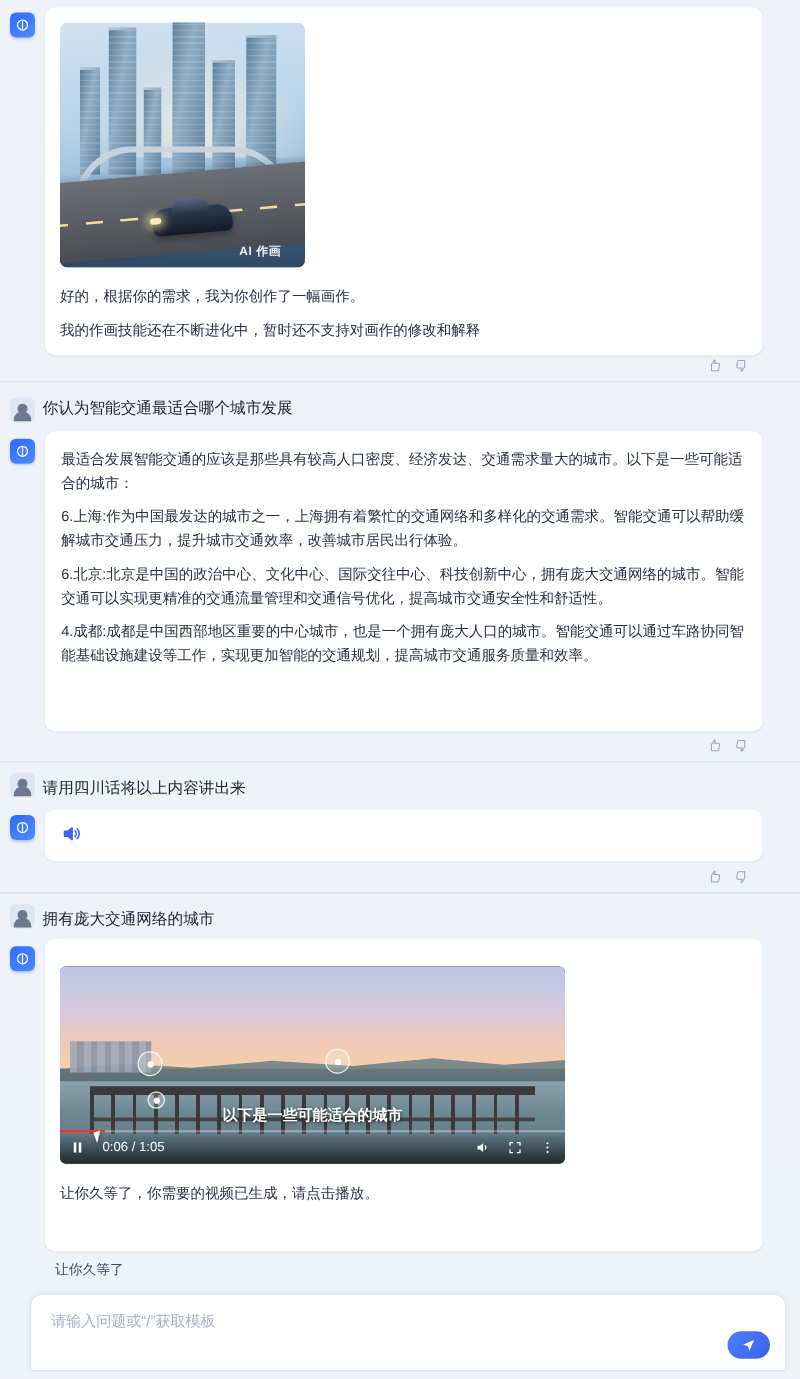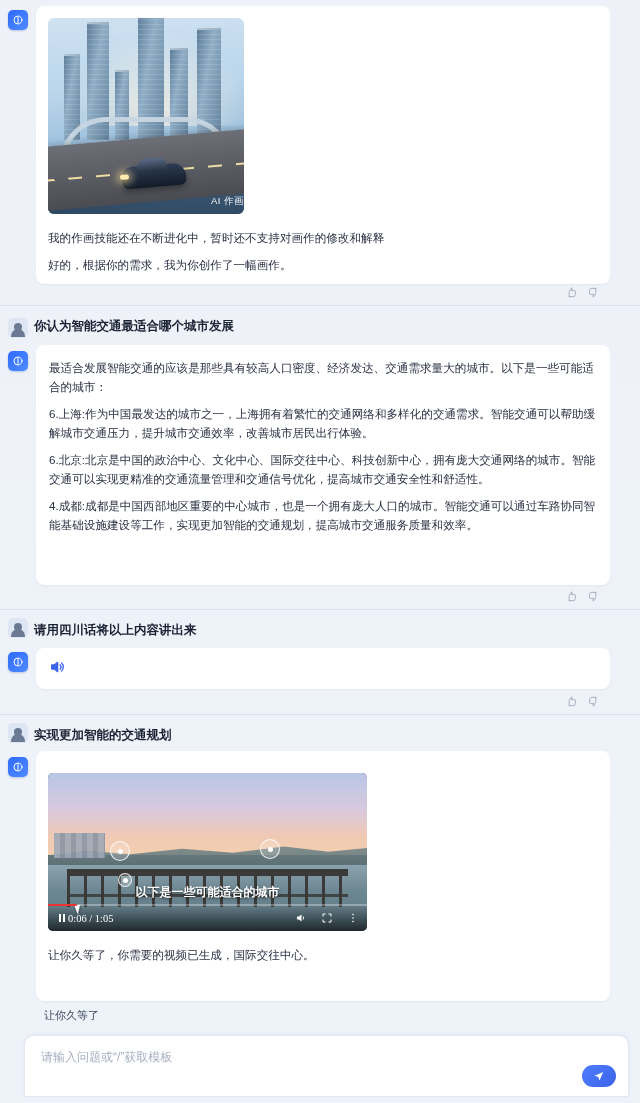--- a/index.html
+++ b/index.html
@@ -51,21 +51,21 @@
     background: #fff;
     border-radius: 8px;
     box-shadow: 0 1px 2px rgba(30,50,90,.06);
   }
   .bubble.user-q {
     background: transparent;
     box-shadow: none;
     left: 34px;
     font-size: 12.5px;
     color: #1a2233;
-    font-weight: bold;
+    font-weight: normal;
     line-height: 18px;
   }
 
   .body-text {
     font-size: 11.6px;
     line-height: 19px;
     color: #2a3142;
   }
   .para { margin: 0 0 8px 0; }
   .para:last-child { margin-bottom: 0; }
@@ -80,24 +80,25 @@
   .fb svg { width: 11px; height: 11px; display:block; }
 
   
   .img-card {
     border-radius: 6px;
     overflow: hidden;
     position: relative;
   }
   .ai-tag {
     position: absolute;
-    right: 0; bottom: 6px;
+    right: 19px; bottom: 6px;
     color: rgba(255,255,255,.92);
     font-size: 9.5px;
     letter-spacing: .5px;
+    font-weight: bold;
   }
 
   
   .city {
     position: absolute; inset: 0;
     background: linear-gradient(175deg,#cfe2f2 0%, #b9d4ea 38%, #9fc2de 60%, #6b87a3 100%);
   }
   .city .sky-glow {
     position:absolute; left:0; right:0; top:0; height:55%;
     background: radial-gradient(ellipse at 55% 85%, rgba(255,244,225,.75), rgba(255,255,255,0) 60%);
@@ -299,22 +300,22 @@
         <div class="river"></div>
         <div class="bridge-arch"></div>
         <div class="road"></div>
         <div class="car">
             <span class="lamp"></span>
           </div>
       </div>
       <div class="ai-tag">AI 作画</div>
     </div>
     <div class="body-text" style="position:absolute; left:12px; top:222px; width:550px;">
+      <p class="para">好的，根据你的需求，我为你创作了一幅画作。</p>
       <p class="para">我的作画技能还在不断进化中，暂时还不支持对画作的修改和解释</p>
-      <p class="para">好的，根据你的需求，我为你创作了一幅画作。</p>
     </div>
   </div>
 
   <div class="fb" style="left:566px; top:287px;">
     <svg viewBox="0 0 24 24" fill="none" stroke="#9aa4b6" stroke-width="1.8">
         <path d="M7 22V10l5-8 1.5 1.2L12 8h7a2 2 0 0 1 2 2.3l-1.3 8A3 3 0 0 1 16.7 21H7z"></path>
       </svg>
     <svg viewBox="0 0 24 24" fill="none" stroke="#9aa4b6" stroke-width="1.8">
         <path d="M17 2v12l-5 8-1.5-1.2L12 16H5a2 2 0 0 1-2-2.3l1.3-8A3 3 0 0 1 7.3 3H17z"></path>
       </svg>
@@ -386,32 +387,32 @@
         <path d="M17 2v12l-5 8-1.5-1.2L12 16H5a2 2 0 0 1-2-2.3l1.3-8A3 3 0 0 1 7.3 3H17z"></path>
       </svg>
   </div>
 
   <div class="sep" style="top:714px;"></div>
 
   <div class="rail-icon user" style="top:723px;">
     <div class="head"></div>
     <div class="body"></div>
   </div>
-  <div class="bubble user-q" style="top:726px; width:480px;">实现更加智能的交通规划</div>
+  <div class="bubble user-q" style="top:726px; width:480px;">拥有庞大交通网络的城市</div>
 
   <div class="rail-icon bot" style="top:757px;">
     <svg viewBox="0 0 24 24" fill="none" stroke="#ffffff" stroke-width="2" stroke-linecap="round">
       <circle cx="12" cy="12" r="8"></circle>
         <path d="M12 6v12"></path>
     </svg>
   </div>
 
   <div class="bubble" style="top:751px; width:574px; height:250px;">
 
-    <div class="video-card" style="position:absolute; left:12px; top:22px; width:319px; height:158px;font-family:Liberation Serif, serif;">
+    <div class="video-card" style="position:absolute; left:12px; top:22px; width:404px; height:158px;">
       <div class="vid-sky"></div>
       <div class="vid-hills"></div>
       <div class="vid-buildings"></div>
       <div class="vid-water"></div>
       <div class="pier">
         <div class="deck"></div>
         <div class="legs"></div>
         <div class="cross"></div>
       </div>
 
@@ -423,41 +424,41 @@
 
       <div class="vid-progress">
         <div class="done"></div>
       </div>
 
       <div class="vid-controls">
         <svg viewBox="0 0 24 24" fill="#fff">
             <rect x="6" y="4" width="4" height="16"></rect>
             <rect x="14" y="4" width="4" height="16"></rect>
           </svg>
-        <span style="margin-left:0;">0:06 / 1:05</span>
+        <span style="margin-left:14px;">0:06 / 1:05</span>
         <span class="spacer"></span>
         <svg viewBox="0 0 24 24" fill="#fff" style="margin-right:14px;">
             <path d="M4 9v6h4l5 4V5L8 9H4z"></path>
             <path d="M16 8.8a4.6 4.6 0 0 1 0 6.4" fill="none" stroke="#fff" stroke-width="1.8"></path>
           </svg>
         <svg viewBox="0 0 24 24" fill="none" stroke="#fff" stroke-width="2" style="margin-right:14px;">
             <path d="M4 9V4h5M20 9V4h-5M4 15v5h5M20 15v5h-5"></path>
           </svg>
         <svg viewBox="0 0 24 24" fill="#fff">
             <circle cx="12" cy="5" r="1.6"></circle>
             <circle cx="12" cy="12" r="1.6"></circle>
             <circle cx="12" cy="19" r="1.6"></circle>
           </svg>
       </div>
 
       <div class="cursor" style="left:28px; top:132px;"></div>
     </div>
 
     <div class="body-text" style="position:absolute; left:12px; top:194px; width:548px;">
-      <p class="para">让你久等了，你需要的视频已生成，国际交往中心。</p>
+      <p class="para">让你久等了，你需要的视频已生成，请点击播放。</p>
     </div>
   </div>
 
   <div class="regen" style="left:44px; top:1008px;">让你久等了</div>
 
   <div class="composer">
     <div class="ph">请输入问题或“/”获取模板</div>
     <textarea style="position: absolute; inset: 0px; opacity: 0; border: none; resize: none;" placeholder="请输入问题或“/”获取模板"></textarea>
     <div class="send-btn">
       <svg viewBox="0 0 24 24" fill="#fff">

